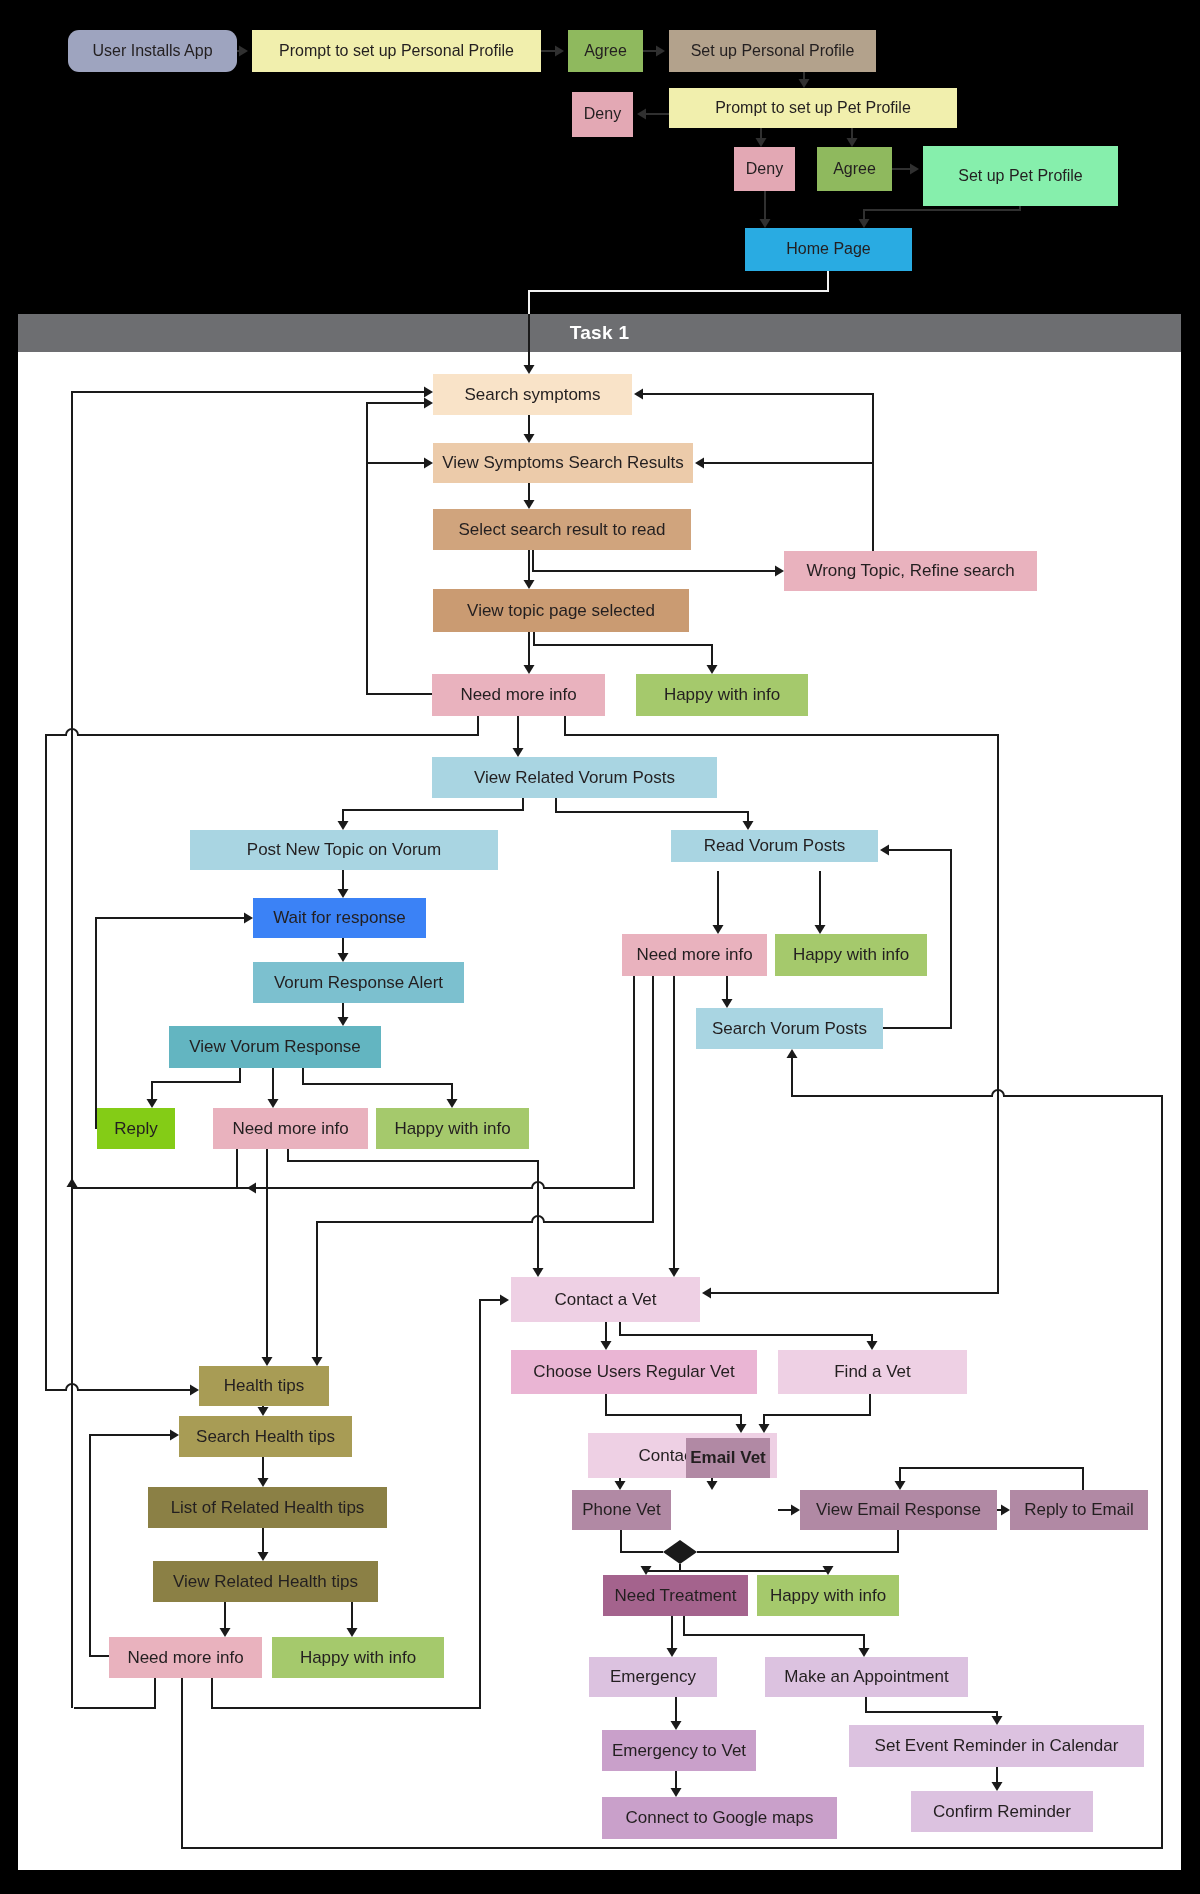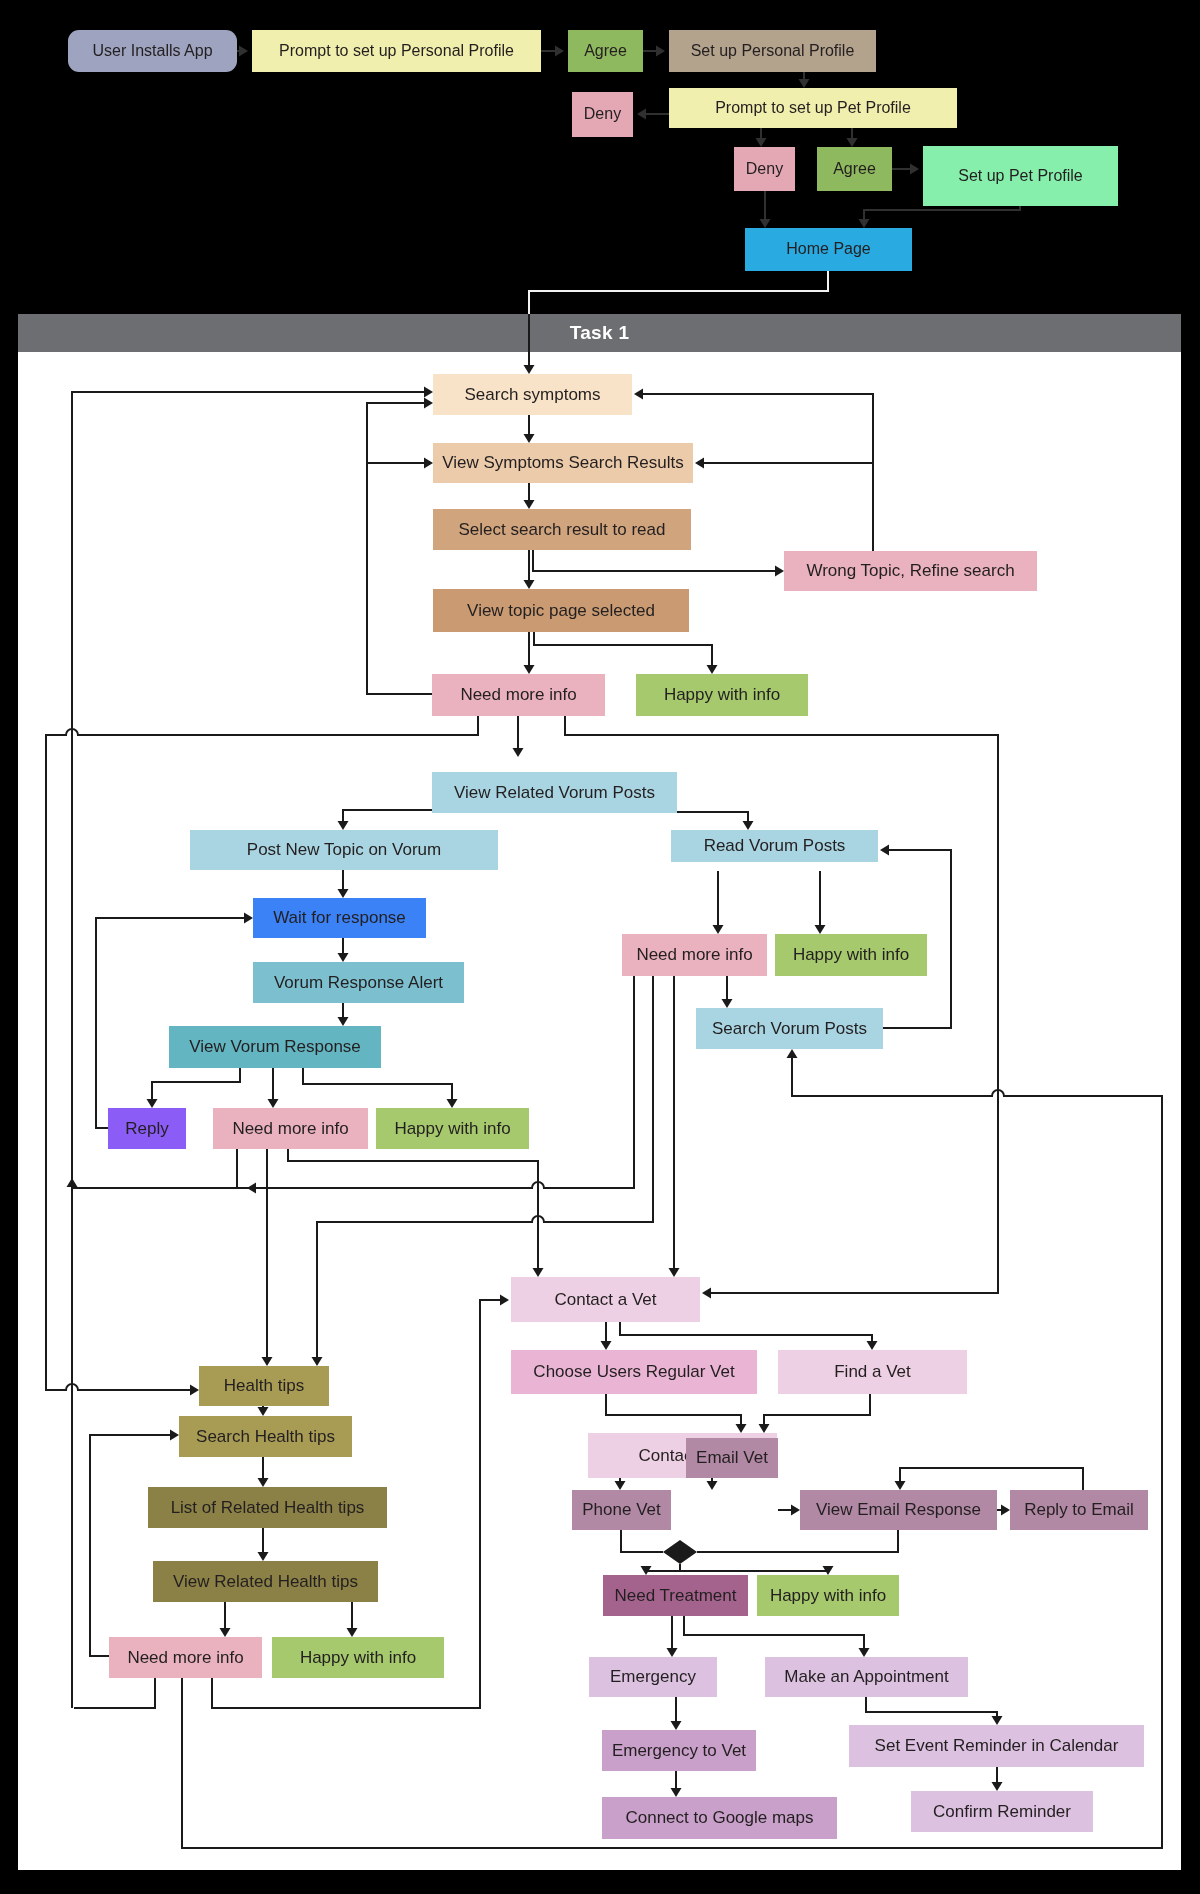--- a/index.html
+++ b/index.html
@@ -176,44 +176,44 @@
       <div class="node top" style="left: 817px; top: 147px; width: 75px; height: 44px; background: rgb(143, 185, 94);">Agree</div>
       <div class="node top" style="left: 923px; top: 146px; width: 195px; height: 60px; background: #86efac;">Set up Pet Profile</div>
       <div class="node top" style="left: 745px; top: 228px; width: 167px; height: 43px; background: rgb(41, 171, 226);">Home Page</div>
       <div class="node" style="left: 433px; top: 374px; width: 199px; height: 41px; background: rgb(249, 227, 200);">Search symptoms</div>
       <div class="node" style="left: 433px; top: 443px; width: 260px; height: 40px; background: rgb(236, 203, 170);">View Symptoms Search Results</div>
       <div class="node" style="left: 433px; top: 509px; width: 258px; height: 41px; background: rgb(208, 164, 125);">Select search result to read</div>
       <div class="node" style="left: 784px; top: 551px; width: 253px; height: 40px; background: rgb(233, 178, 190);">Wrong Topic, Refine search</div>
       <div class="node" style="left: 433px; top: 589px; width: 256px; height: 43px; background: rgb(202, 155, 114);">View topic page selected</div>
       <div class="node" style="left: 432px; top: 674px; width: 173px; height: 42px; background: rgb(233, 178, 190);">Need more info</div>
       <div class="node" style="left: 636px; top: 674px; width: 172px; height: 42px; background: rgb(165, 201, 108);">Happy with info</div>
-      <div class="node" style="left: 432px; top: 757px; width: 245px; height: 41px; background: rgb(169, 213, 226); margin-top: 15px;">View Related Vorum Posts</div>
+      <div class="node" style="left: 432px; top: 757px; width: 285px; height: 41px; background: rgb(169, 213, 226);">View Related Vorum Posts</div>
       <div class="node" style="left: 190px; top: 830px; width: 308px; height: 40px; background: rgb(169, 213, 226);">Post New Topic on Vorum</div>
       <div class="node" style="left: 253px; top: 898px; width: 173px; height: 40px; background: #3b82f6;">Wait for response</div>
       <div class="node" style="left: 253px; top: 962px; width: 211px; height: 41px; background: rgb(124, 192, 207);">Vorum Response Alert</div>
       <div class="node" style="left: 169px; top: 1026px; width: 212px; height: 42px; background: rgb(99, 181, 193);">View Vorum Response</div>
-      <div class="node" style="left: 108px; top: 1108px; width: 78px; height: 41px; background: #8b5cf6;">Reply</div>
+      <div class="node" style="left: 97px; top: 1108px; width: 78px; height: 41px; background: #84cc16;">Reply</div>
       <div class="node" style="left: 213px; top: 1108px; width: 155px; height: 41px; background: rgb(233, 178, 190);">Need more info</div>
       <div class="node" style="left: 376px; top: 1108px; width: 153px; height: 41px; background: rgb(165, 201, 108);">Happy with info</div>
       <div class="node" style="left: 671px; top: 830px; width: 207px; height: 32px; background: rgb(169, 213, 226);">Read Vorum Posts</div>
       <div class="node" style="left: 622px; top: 934px; width: 145px; height: 42px; background: rgb(233, 178, 190);">Need more info</div>
       <div class="node" style="left: 775px; top: 934px; width: 152px; height: 42px; background: rgb(165, 201, 108);">Happy with info</div>
       <div class="node" style="left: 696px; top: 1008px; width: 187px; height: 41px; background: rgb(169, 213, 226);">Search Vorum Posts</div>
       <div class="node" style="left: 199px; top: 1366px; width: 130px; height: 40px; background: rgb(168, 156, 85);">Health tips</div>
       <div class="node" style="left: 179px; top: 1416px; width: 173px; height: 41px; background: rgb(168, 156, 85);">Search Health tips</div>
       <div class="node" style="left: 148px; top: 1487px; width: 239px; height: 41px; background: rgb(139, 128, 69);">List of  Related Health tips</div>
       <div class="node" style="left: 153px; top: 1561px; width: 225px; height: 41px; background: rgb(139, 128, 69);">View Related Health tips</div>
       <div class="node" style="left: 109px; top: 1637px; width: 153px; height: 41px; background: rgb(233, 178, 190);">Need more info</div>
       <div class="node" style="left: 272px; top: 1637px; width: 172px; height: 41px; background: rgb(165, 201, 108);">Happy with info</div>
       <div class="node" style="left: 511px; top: 1277px; width: 189px; height: 45px; background: rgb(238, 208, 228);">Contact a Vet</div>
       <div class="node" style="left: 511px; top: 1350px; width: 246px; height: 44px; background: rgb(234, 181, 212);">Choose Users Regular Vet</div>
       <div class="node" style="left: 778px; top: 1350px; width: 189px; height: 44px; background: rgb(238, 208, 228);">Find a Vet</div>
       <div class="node" style="left: 588px; top: 1433px; width: 189px; height: 45px; background: rgb(238, 208, 228);">Contact Vet</div>
       <div class="node" style="left: 572px; top: 1490px; width: 99px; height: 40px; background: rgb(177, 137, 164);">Phone Vet</div>
-      <div class="node" style="left: 686px; top: 1438px; width: 92px; height: 40px; background: rgb(177, 137, 164);">Email Vet</div>
+      <div class="node" style="left: 686px; top: 1438px; width: 84px; height: 40px; background: rgb(177, 137, 164); font-weight: bold;">Email Vet</div>
       <div class="node" style="left: 800px; top: 1490px; width: 197px; height: 40px; background: rgb(177, 137, 164);">View Email Response</div>
       <div class="node" style="left: 1010px; top: 1490px; width: 138px; height: 40px; background: rgb(177, 137, 164);">Reply to  Email</div>
       <div class="node" style="left: 603px; top: 1575px; width: 145px; height: 41px; background: rgb(164, 99, 141);">Need Treatment</div>
       <div class="node" style="left: 757px; top: 1575px; width: 142px; height: 41px; background: rgb(165, 201, 108);">Happy with info</div>
       <div class="node" style="left: 589px; top: 1657px; width: 128px; height: 40px; background: rgb(220, 194, 224);">Emergency</div>
       <div class="node" style="left: 765px; top: 1657px; width: 203px; height: 40px; background: rgb(220, 194, 224);">Make an Appointment</div>
       <div class="node" style="left: 602px; top: 1730px; width: 154px; height: 41px; background: rgb(201, 160, 202);">Emergency to Vet</div>
       <div class="node" style="left: 849px; top: 1725px; width: 295px; height: 42px; background: rgb(220, 194, 224);">Set Event Reminder in Calendar</div>
       <div class="node" style="left: 911px; top: 1791px; width: 182px; height: 41px; background: rgb(220, 194, 224);">Confirm Reminder</div>
       <div class="node" style="left: 602px; top: 1797px; width: 235px; height: 42px; background: rgb(201, 160, 202);">Connect to Google maps</div>

